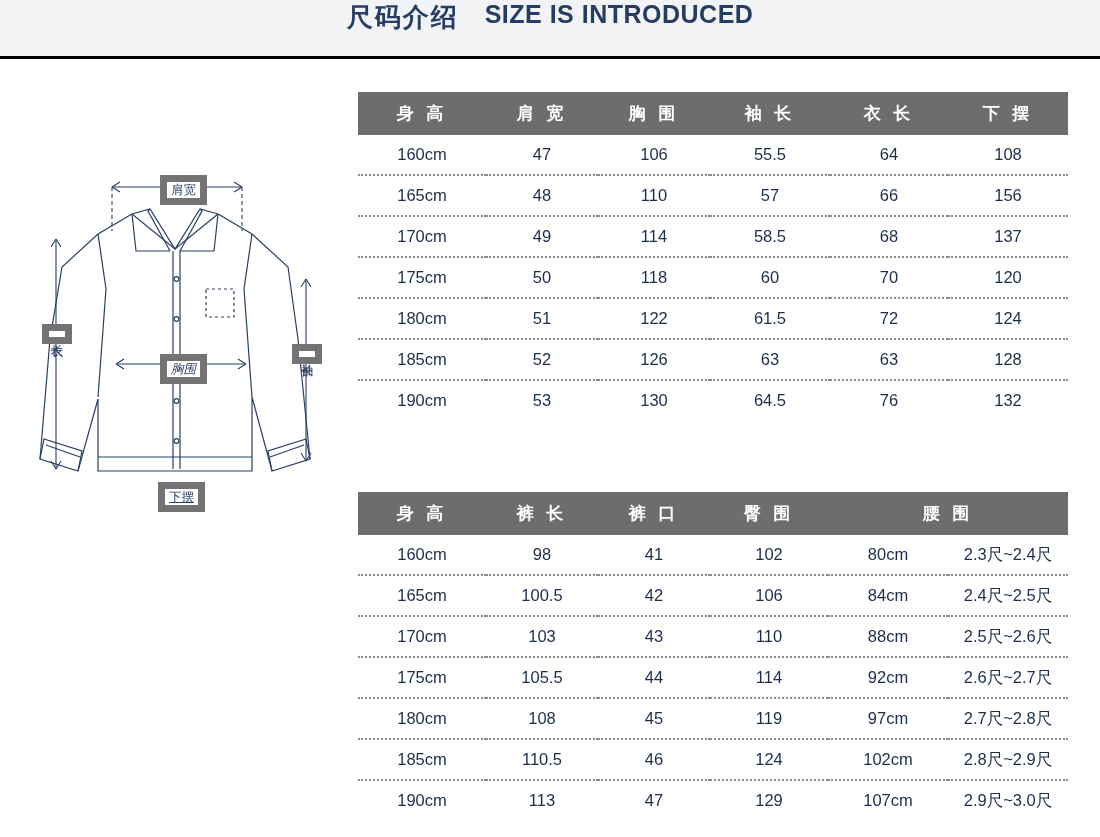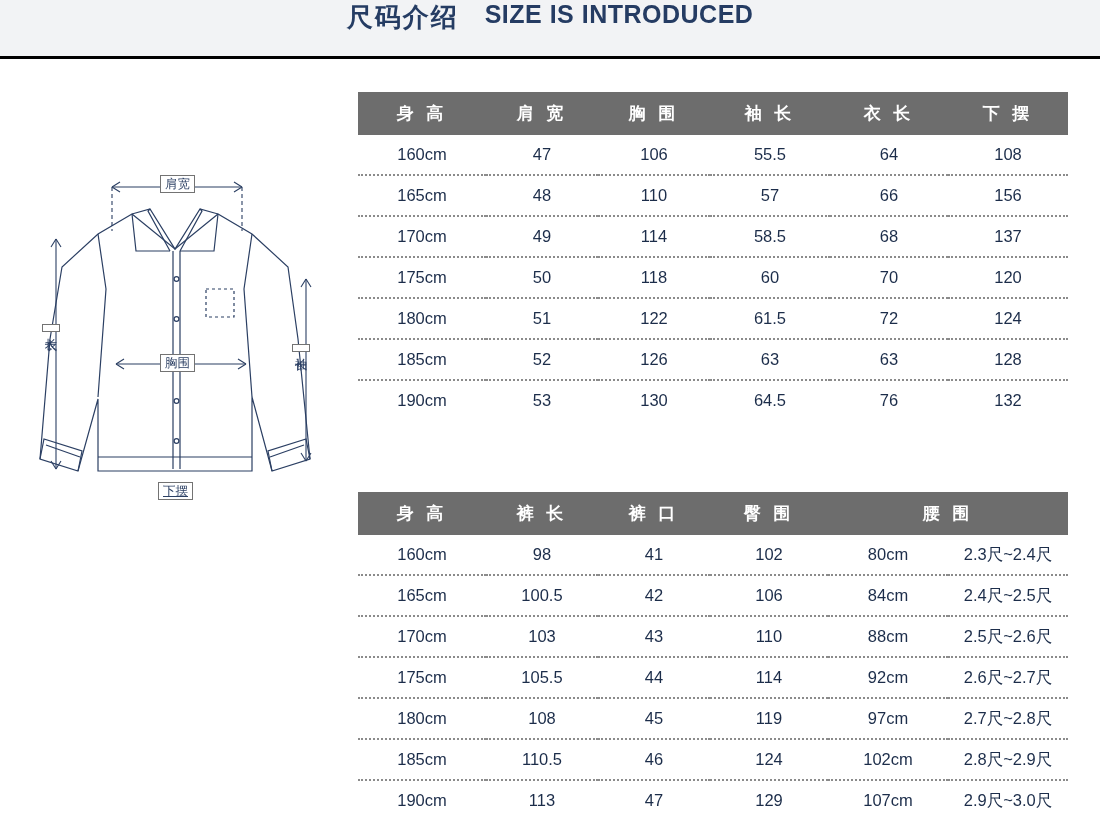--- a/index.html
+++ b/index.html
@@ -76,21 +76,21 @@
     border-bottom: 2px dotted #8b8b8b;
     background: #ffffff;
   }
   table.size-table tbody tr:last-child td {
     border-bottom: none;
   }
 
   
   .lbl {
     position: absolute;
-    border: 1px solid #737373;
+    border: 7px solid #737373;
     background: #ffffff;
     color: #2b3f63;
     font-size: 12.5px;
     padding: 1px 4px;
     line-height: 14px;
     white-space: nowrap;
   }
   .lbl.vert {
     writing-mode: vertical-rl;
     text-orientation: upright;
@@ -150,21 +150,21 @@
 
         <path d="M36 100 L36 330"></path>
         <path d="M36 100 l-5 8 M36 100 l5 8 M36 330 l-5 -8 M36 330 l5 -8"></path>
 
         <path d="M286 140 L286 322"></path>
         <path d="M286 140 l-5 8 M286 140 l5 8 M286 322 l-5 -8 M286 322 l5 -8"></path>
       </g>
     </svg>
 
     <span class="lbl" style="left:140px; top:36px;">肩宽</span>
-    <span class="lbl" style="left:140px; top:215px;">胸围</span>
+    <span class="lbl" style="left:140px; top:215px;font-style:italic;">胸围</span>
     <span class="lbl" style="left:138px; top:343px;text-decoration:underline;">下摆</span>
     <span class="lbl vert" style="left:22px; top:185px;">衣长</span>
     <span class="lbl vert" style="left:272px; top:205px;">袖长</span>
   </div>
 
   <div class="block" style="left:358px; top:92px;">
     <table class="size-table" id="shirt-table" style="width:710px;">
       <colgroup>
         <col style="width:128px">
           <col style="width:112px">

